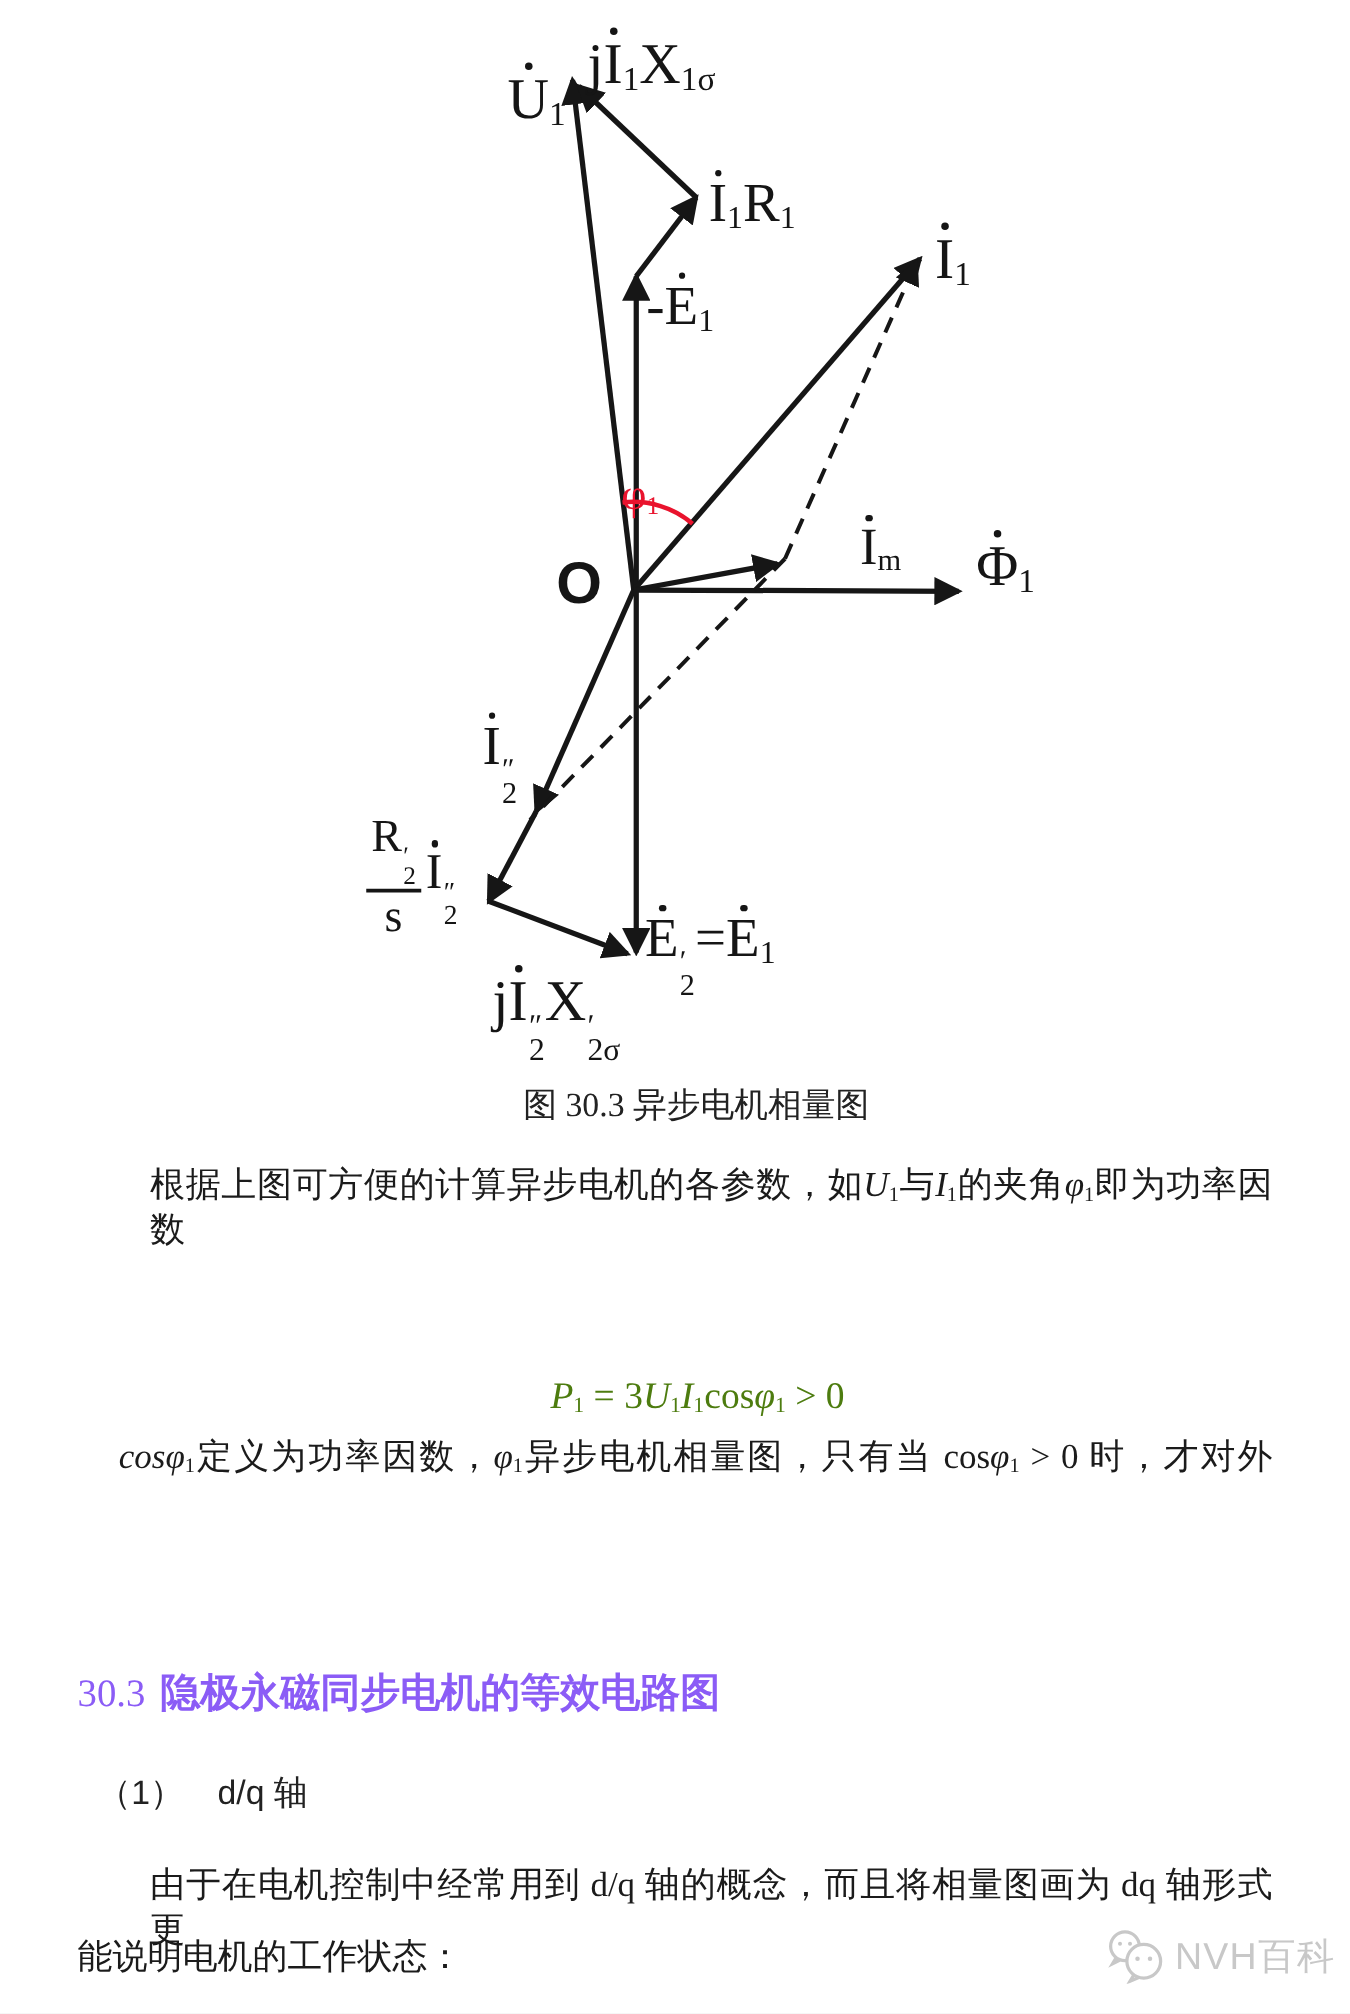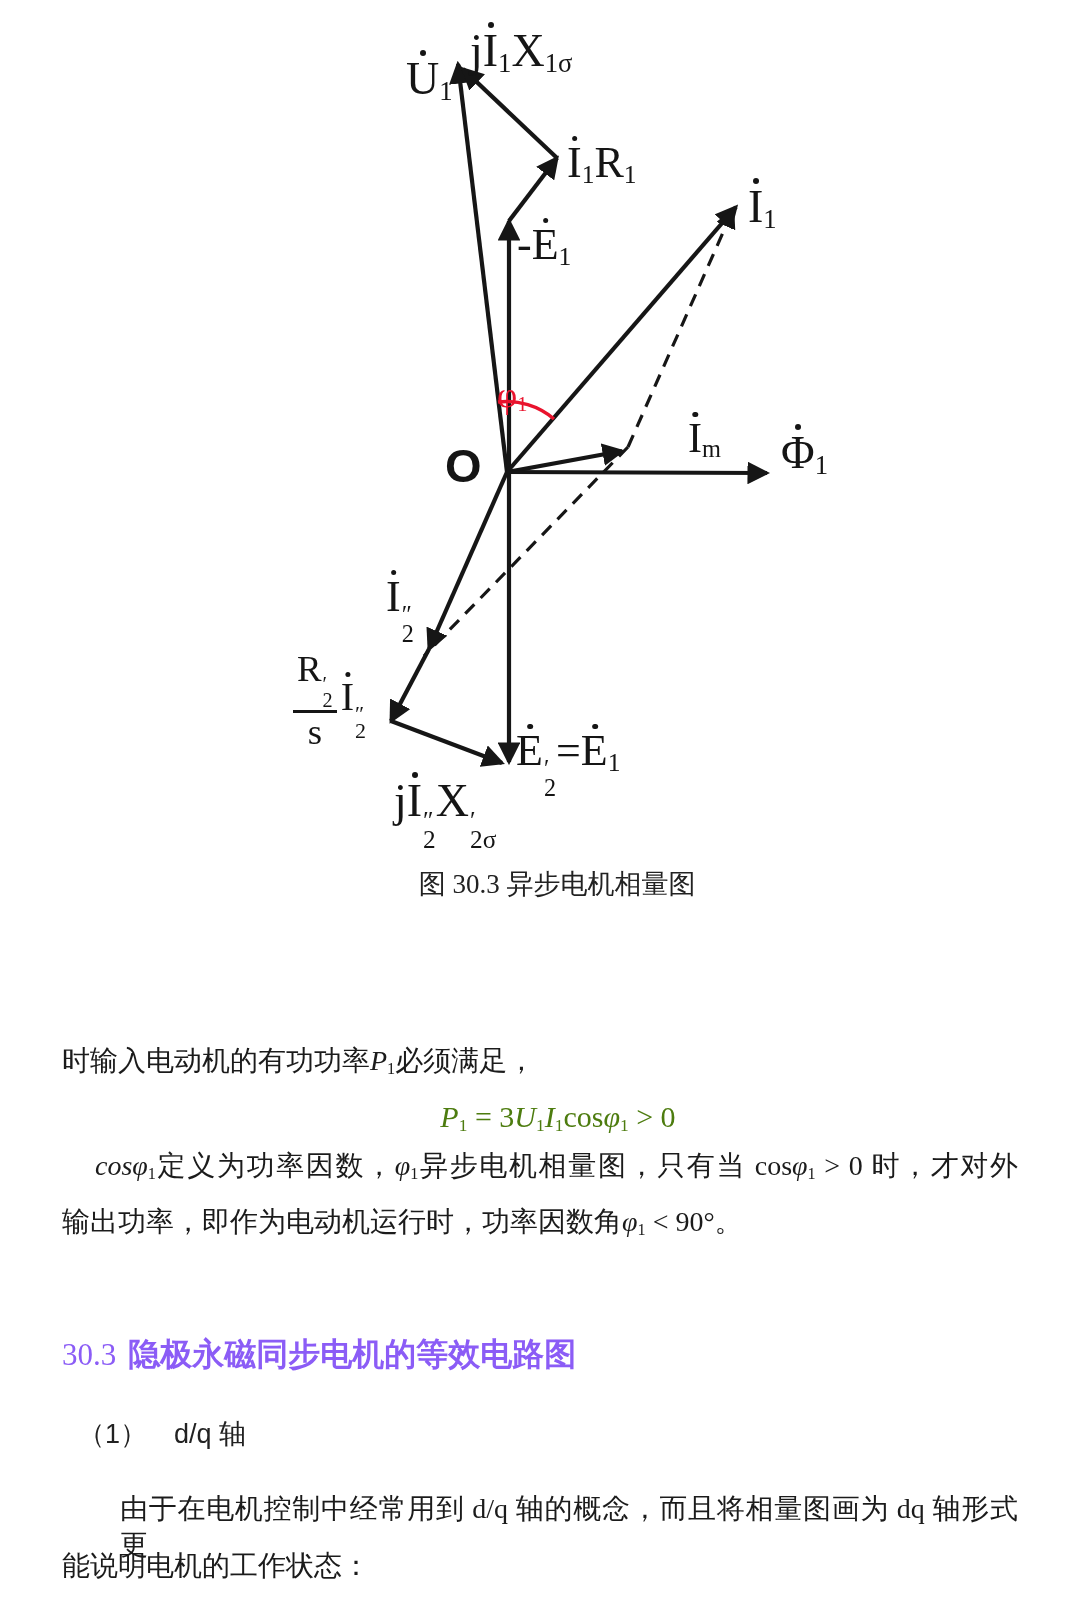--- a/index.html
+++ b/index.html
@@ -117,30 +117,48 @@
             <span class="ssub">2</span>
           </span><span>X</span><span class="ss">
             <span class="ssup">′</span>
             <span class="ssub">2σ</span>
           </span></div>
       </div>
   </div>
 
   <div class="caption">图 30.3 异步电机相量图</div>
 
-  <div class="bodyline l-p1c"><span>时输入电动机的有功功率</span><span class="it">P</span><span class="sb">1</span><span>必须满足，</span></div>
+  <div class="bodyline just l-p1a"><span>根据上图可方便的计算异步电机的各参数，如</span><span class="it">U</span><span class="sb">1</span><span>与</span><span class="it">I</span><span class="sb">1</span><span>的夹角</span><span class="it">φ</span><span class="sb">1</span><span>即为功率因数</span></div>
 
   <div class="formula"><span class="it">P</span><span class="sb">1</span><span> = 3</span><span class="it">U</span><span class="sb">1</span><span class="it">I</span><span class="sb">1</span><span>cos</span><span class="it">φ</span><span class="sb">1</span><span> &gt; 0</span></div>
 
   <div class="bodyline just l-p2a"><span class="it">cos</span><span class="it">φ</span><span class="sb">1</span><span>定义为功率因数，</span><span class="it">φ</span><span class="sb">1</span><span>异步电机相量图，只有当 cos</span><span class="it">φ</span><span class="sb">1</span><span> &gt; 0 时，才对外</span></div>
-  <div class="bodyline l-p2b"><span>输出功率，即作为电动机运行时，功率因数角</span><span class="it">φ</span><span class="sb">1</span><span> &lt; 90°。</span></div>
 
   <div class="heading">
     <span class="h-num">30.3</span><span class="h-title">隐极永磁同步电机的等效电路图</span>
   </div>
 
   <div class="item">（1）　d/q 轴</div>
 
   <div class="bodyline just l-p3a"><span>由于在电机控制中经常用到 d/q 轴的概念，而且将相量图画为 dq 轴形式更</span></div>
   <div class="bodyline l-p3b"><span>能说明电机的工作状态：</span></div>
 
+  <div class="watermark">
+    <svg width="50" height="44" viewBox="0 0 50 44">
+      <g fill="none" stroke="#c8c8c8" stroke-width="2.6">
+        <circle cx="16" cy="14" r="11.5"></circle>
+        <path d="M9 23 L6 28 L12 25"></path>
+      </g>
+      <g fill="#c8c8c8">
+        <circle cx="12" cy="12" r="1.6"></circle>
+          <circle cx="20" cy="12" r="1.6"></circle>
+      </g>
+      <circle cx="31" cy="26" r="13.5" fill="#ffffff" stroke="#c8c8c8" stroke-width="2.6"></circle>
+      <path d="M23 37 L20 42 L27 39" fill="none" stroke="#c8c8c8" stroke-width="2.6"></path>
+      <g fill="#c8c8c8">
+        <circle cx="26" cy="24" r="1.8"></circle>
+          <circle cx="36" cy="24" r="1.8"></circle>
+      </g>
+    </svg>
+    <span class="wm-text">NVH百科</span>
+  </div>
 
 </div>
 
 </body></html>

